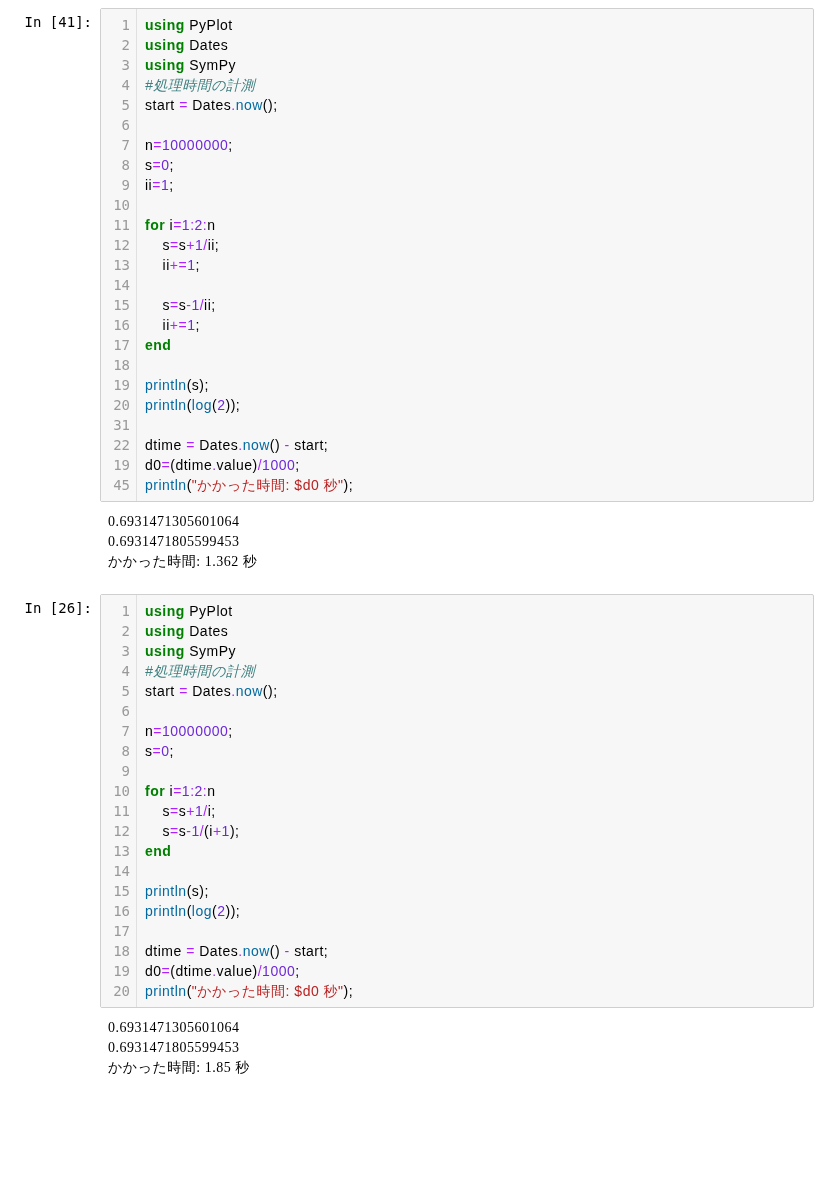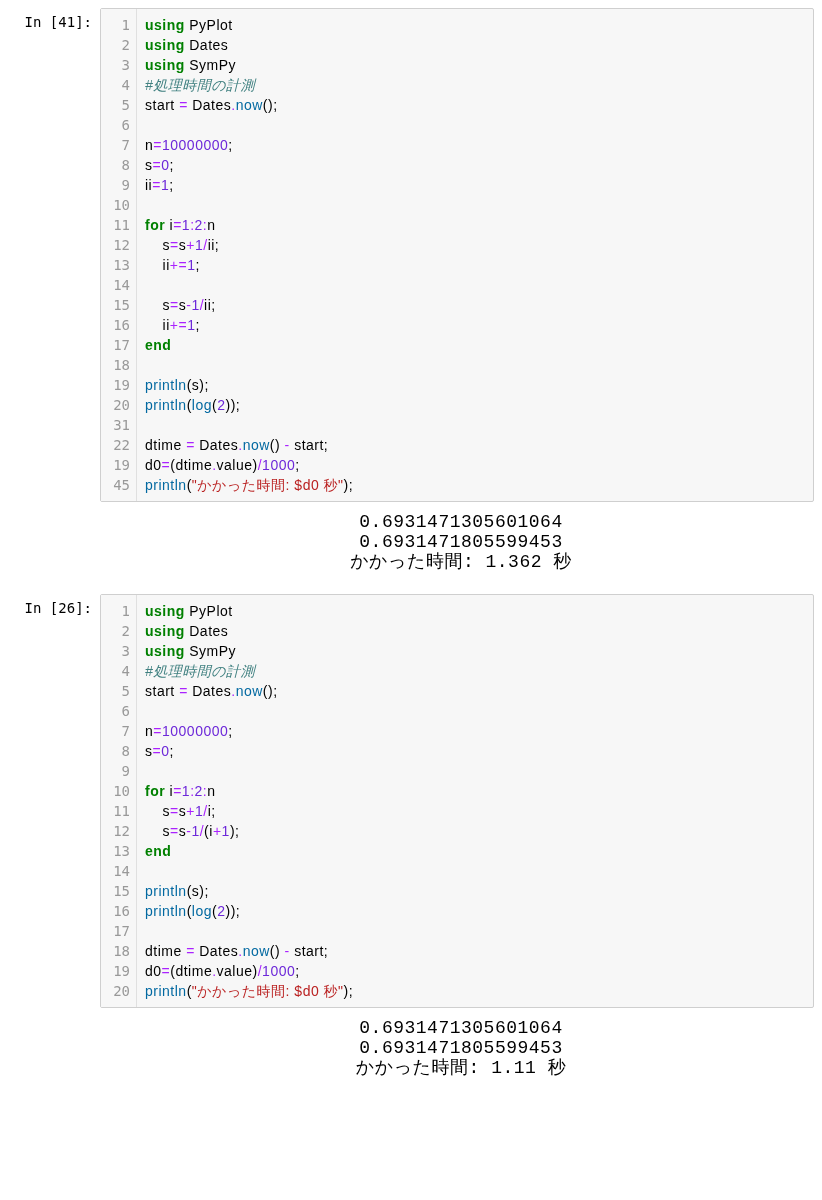--- a/index.html
+++ b/index.html
@@ -66,26 +66,25 @@
     display: flex;
     margin-top: 6px;
   }
   .output-prompt {
     width: 100px;
     min-width: 100px;
   }
   .output {
     flex: 1;
     padding: 4px 8px;
-    font-family: Liberation Mono, monospace;
-    font-size: 18px;
+    font-family: Liberation Serif, serif;
+    font-size: 14px;
     line-height: 20px;
     white-space: pre;
     letter-spacing: 0.5px;
-    text-align: center;
   }
   .k  { color: #008000; font-weight: bold; }   
   .nm { color: #000; }                           
   .fn { color: #0369a1; }                        
   .op { color: #aa22ff; }                        
   .nlit { color: #6d28d9; }                      
   .cm { color: #408080; font-style: italic; }   
   .str{ color: #ba2121; }                        
 </style>
 </head>
@@ -154,16 +153,16 @@
             <div>17</div>
             <div>18</div>
             <div>19</div>
             <div>20</div>
           </div>
           <div class="code"><div><span class="k">using</span><span class="nm"> PyPlot</span></div><div><span class="k">using</span><span class="nm"> Dates</span></div><div><span class="k">using</span><span class="nm"> SymPy</span></div><div><span class="cm">#処理時間の計測</span></div><div><span class="nm">start </span><span class="op">=</span><span class="nm"> Dates</span><span class="op">.</span><span class="fn">now</span><span class="nm">();</span></div><div>&nbsp;</div><div><span class="nm">n</span><span class="op">=</span><span class="nlit">10000000</span><span class="nm">;</span></div><div><span class="nm">s</span><span class="op">=</span><span class="nlit">0</span><span class="nm">;</span></div><div>&nbsp;</div><div><span class="k">for</span><span class="nm"> i</span><span class="op">=</span><span class="nlit">1</span><span class="op">:</span><span class="nlit">2</span><span class="op">:</span><span class="nm">n</span></div><div><span class="nm">    s</span><span class="op">=</span><span class="nm">s</span><span class="op">+</span><span class="nlit">1</span><span class="op">/</span><span class="nm">i;</span></div><div><span class="nm">    s</span><span class="op">=</span><span class="nm">s</span><span class="op">-</span><span class="nlit">1</span><span class="op">/</span><span class="nm">(i</span><span class="op">+</span><span class="nlit">1</span><span class="nm">);</span></div><div><span class="k">end</span></div><div>&nbsp;</div><div><span class="fn">println</span><span class="nm">(s);</span></div><div><span class="fn">println</span><span class="nm">(</span><span class="fn">log</span><span class="nm">(</span><span class="nlit">2</span><span class="nm">));</span></div><div>&nbsp;</div><div><span class="nm">dtime </span><span class="op">=</span><span class="nm"> Dates</span><span class="op">.</span><span class="fn">now</span><span class="nm">() </span><span class="op">-</span><span class="nm"> start;</span></div><div><span class="nm">d0</span><span class="op">=</span><span class="nm">(dtime</span><span class="op">.</span><span class="nm">value)</span><span class="op">/</span><span class="nlit">1000</span><span class="nm">;</span></div><div><span class="fn">println</span><span class="nm">(</span><span class="str">"かかった時間: $d0 秒"</span><span class="nm">);</span></div></div>
         </div>
       </div>
       <div class="output-row">
         <div class="output-prompt"></div>
-        <div class="output"><div>0.6931471305601064</div><div>0.6931471805599453</div><div>かかった時間: 1.11 秒</div></div>
+        <div class="output"><div>0.6931471305601064</div><div>0.6931471805599453</div><div>かかった時間: 1.85 秒</div></div>
       </div>
     </div>
   </div>
 
 </body></html>

